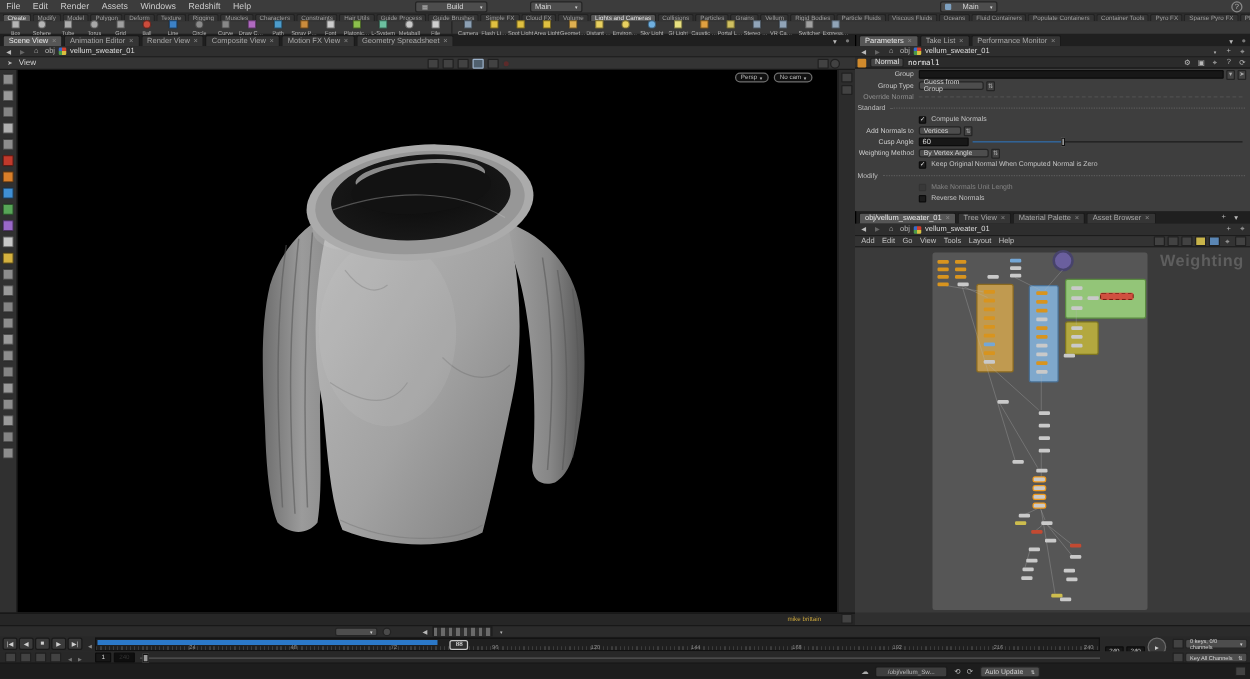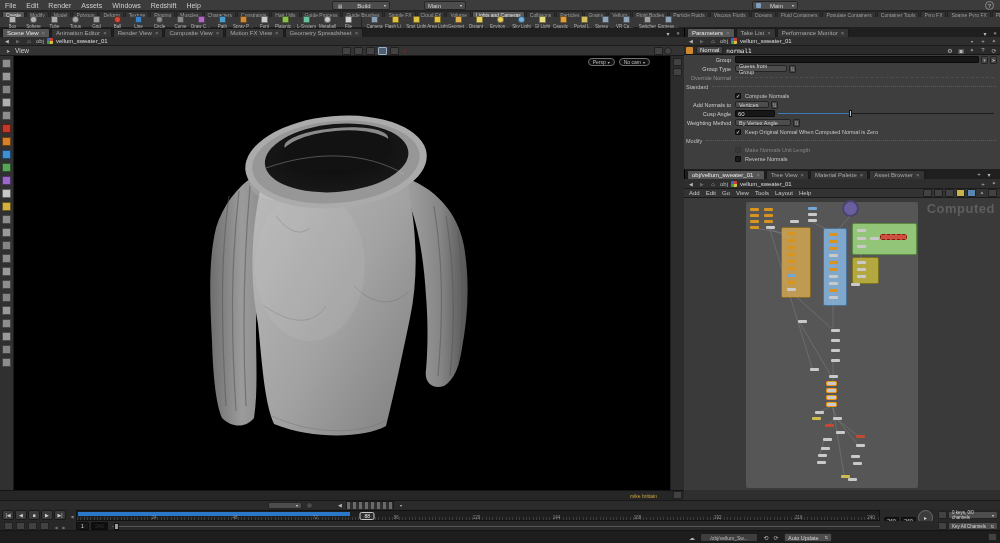--- a/index.html
+++ b/index.html
@@ -594,21 +594,21 @@
     <span class="vicon" style="margin:0"></span>
     <span class="vicon" style="margin:0"></span>
     <span class="vicon" style="margin:0"></span>
     <span class="vicon" style="margin:0;background:#c8b44a"></span>
     <span class="vicon" style="margin:0;background:#5a86b4"></span>
     <span class="hicon">⌖</span>
     <span class="vicon" style="margin:0"></span>
   </div>
 </div>
 <div class="abs" style="left:684px;top:198px;width:316px;height:292px;background:#3a3a3a;overflow:hidden">
-  <span style="position:absolute;right:5px;top:3px;font-size:13px;font-weight:bold;color:#5e5e5e;letter-spacing:.5px">Computed</span>
+  <span style="position:absolute;right:5px;top:3px;font-size:13px;font-weight:bold;color:#5e5e5e;letter-spacing:.5px">Weighting</span>
   <div>
 
   <div class="nbox" style="left: 62px; top: 4px; width: 172px; height: 286px; background: rgb(86, 86, 86);"></div>
       <div class="nbox" style="left: 97px; top: 29px; width: 30px; height: 71px; background: rgb(192, 154, 80); border: 1px solid rgb(138, 106, 32);"></div>
       <div class="nbox" style="left: 139px; top: 30px; width: 24px; height: 78px; background: rgb(127, 168, 204); border: 1px solid rgb(74, 112, 148);"></div>
       <div class="nbox" style="left: 168px; top: 25px; width: 65px; height: 32px; background: rgb(147, 197, 120); border: 1px solid rgb(90, 138, 64);"></div>
       <div class="nbox" style="left: 168px; top: 59px; width: 27px; height: 27px; background: rgb(179, 168, 63); border: 1px solid rgb(125, 116, 32);"></div>
       <div class="nbox" style="left: 196px; top: 36px; width: 27px; height: 6px; background: rgb(208, 80, 64); border: 1px dashed rgb(122, 31, 18);"></div>
       <div class="nbox" style="left: 158px; top: 2px; width: 17px; height: 17px; border-radius: 50%; background: rgb(106, 95, 158); border: 2px solid rgb(71, 67, 107);"></div>
     </div>

